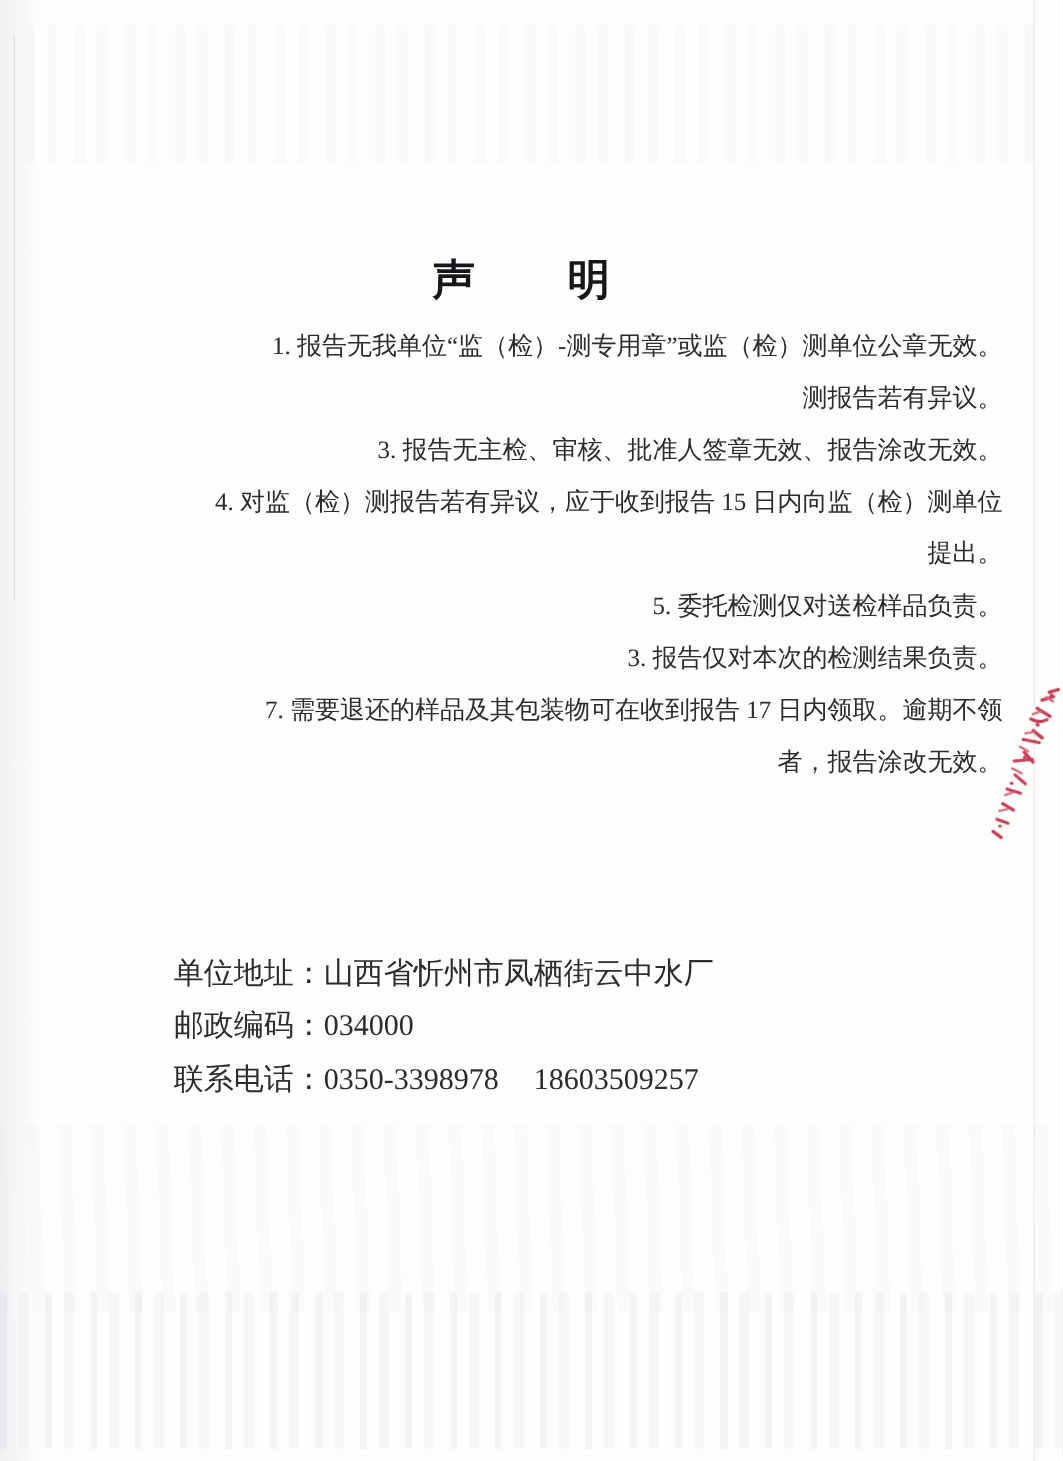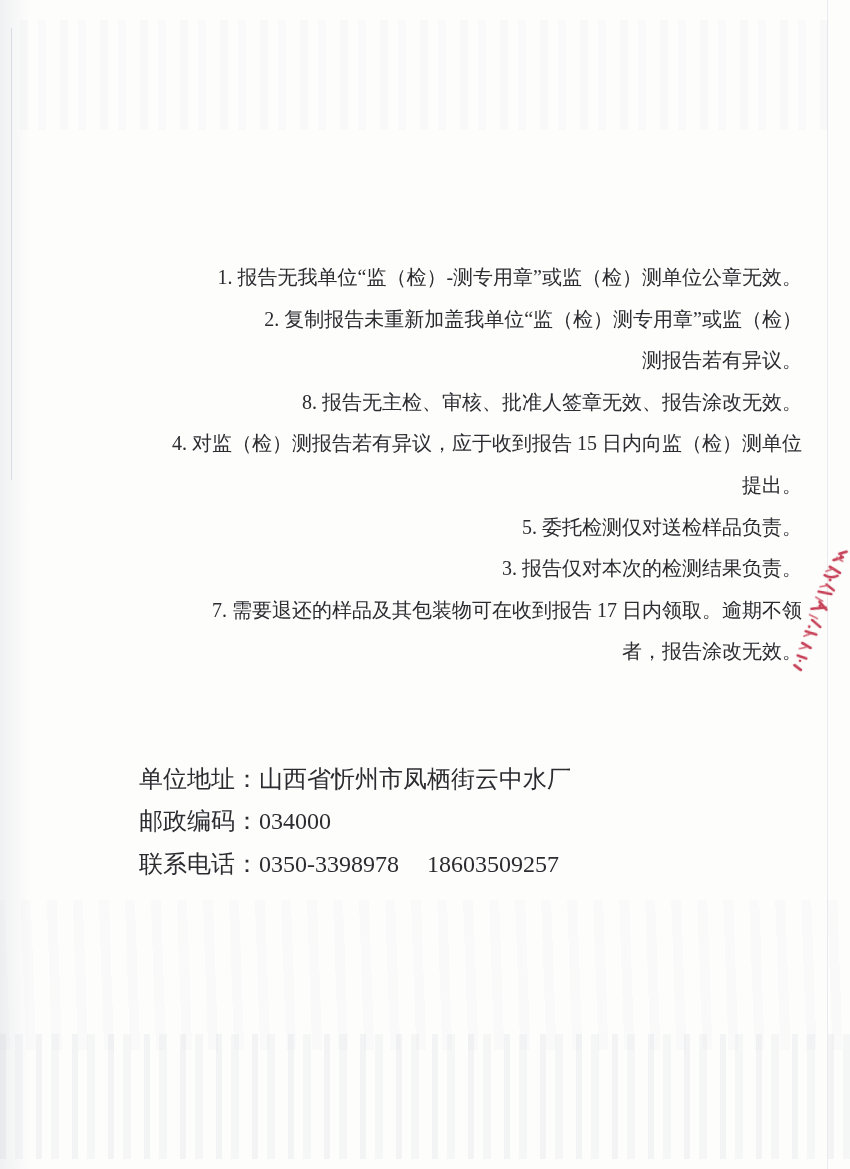--- a/index.html
+++ b/index.html
@@ -88,26 +88,26 @@
 
 <div class="page">
 
   <div class="left-shade"></div>
   <div class="edge-line-left"></div>
   <div class="edge-line-right"></div>
   <div class="texture-top"></div>
   <div class="texture-mid"></div>
   <div class="texture-bottom"></div>
 
+  <div class="title">声　　明</div>
 
   <div class="statement">
     <div class="ln ind">1. 报告无我单位“监（检）-测专用章”或监（检）测单位公章无效。</div>
-    <div class="ln ind">2. 复制报告未重新加盖我单位“监（检）测专用章”或监（检）</div>
     <div class="ln">测报告若有异议。</div>
-    <div class="ln ind">8. 报告无主检、审核、批准人签章无效、报告涂改无效。</div>
+    <div class="ln ind">3. 报告无主检、审核、批准人签章无效、报告涂改无效。</div>
     <div class="ln ind">4. 对监（检）测报告若有异议，应于收到报告 15 日内向监（检）测单位</div>
     <div class="ln">提出。</div>
     <div class="ln ind">5. 委托检测仅对送检样品负责。</div>
     <div class="ln ind">3. 报告仅对本次的检测结果负责。</div>
     <div class="ln ind">7. 需要退还的样品及其包装物可在收到报告 17 日内领取。逾期不领</div>
     <div class="ln">者，报告涂改无效。</div>
   </div>
 
   <div class="contact">
     <div class="c-row">

